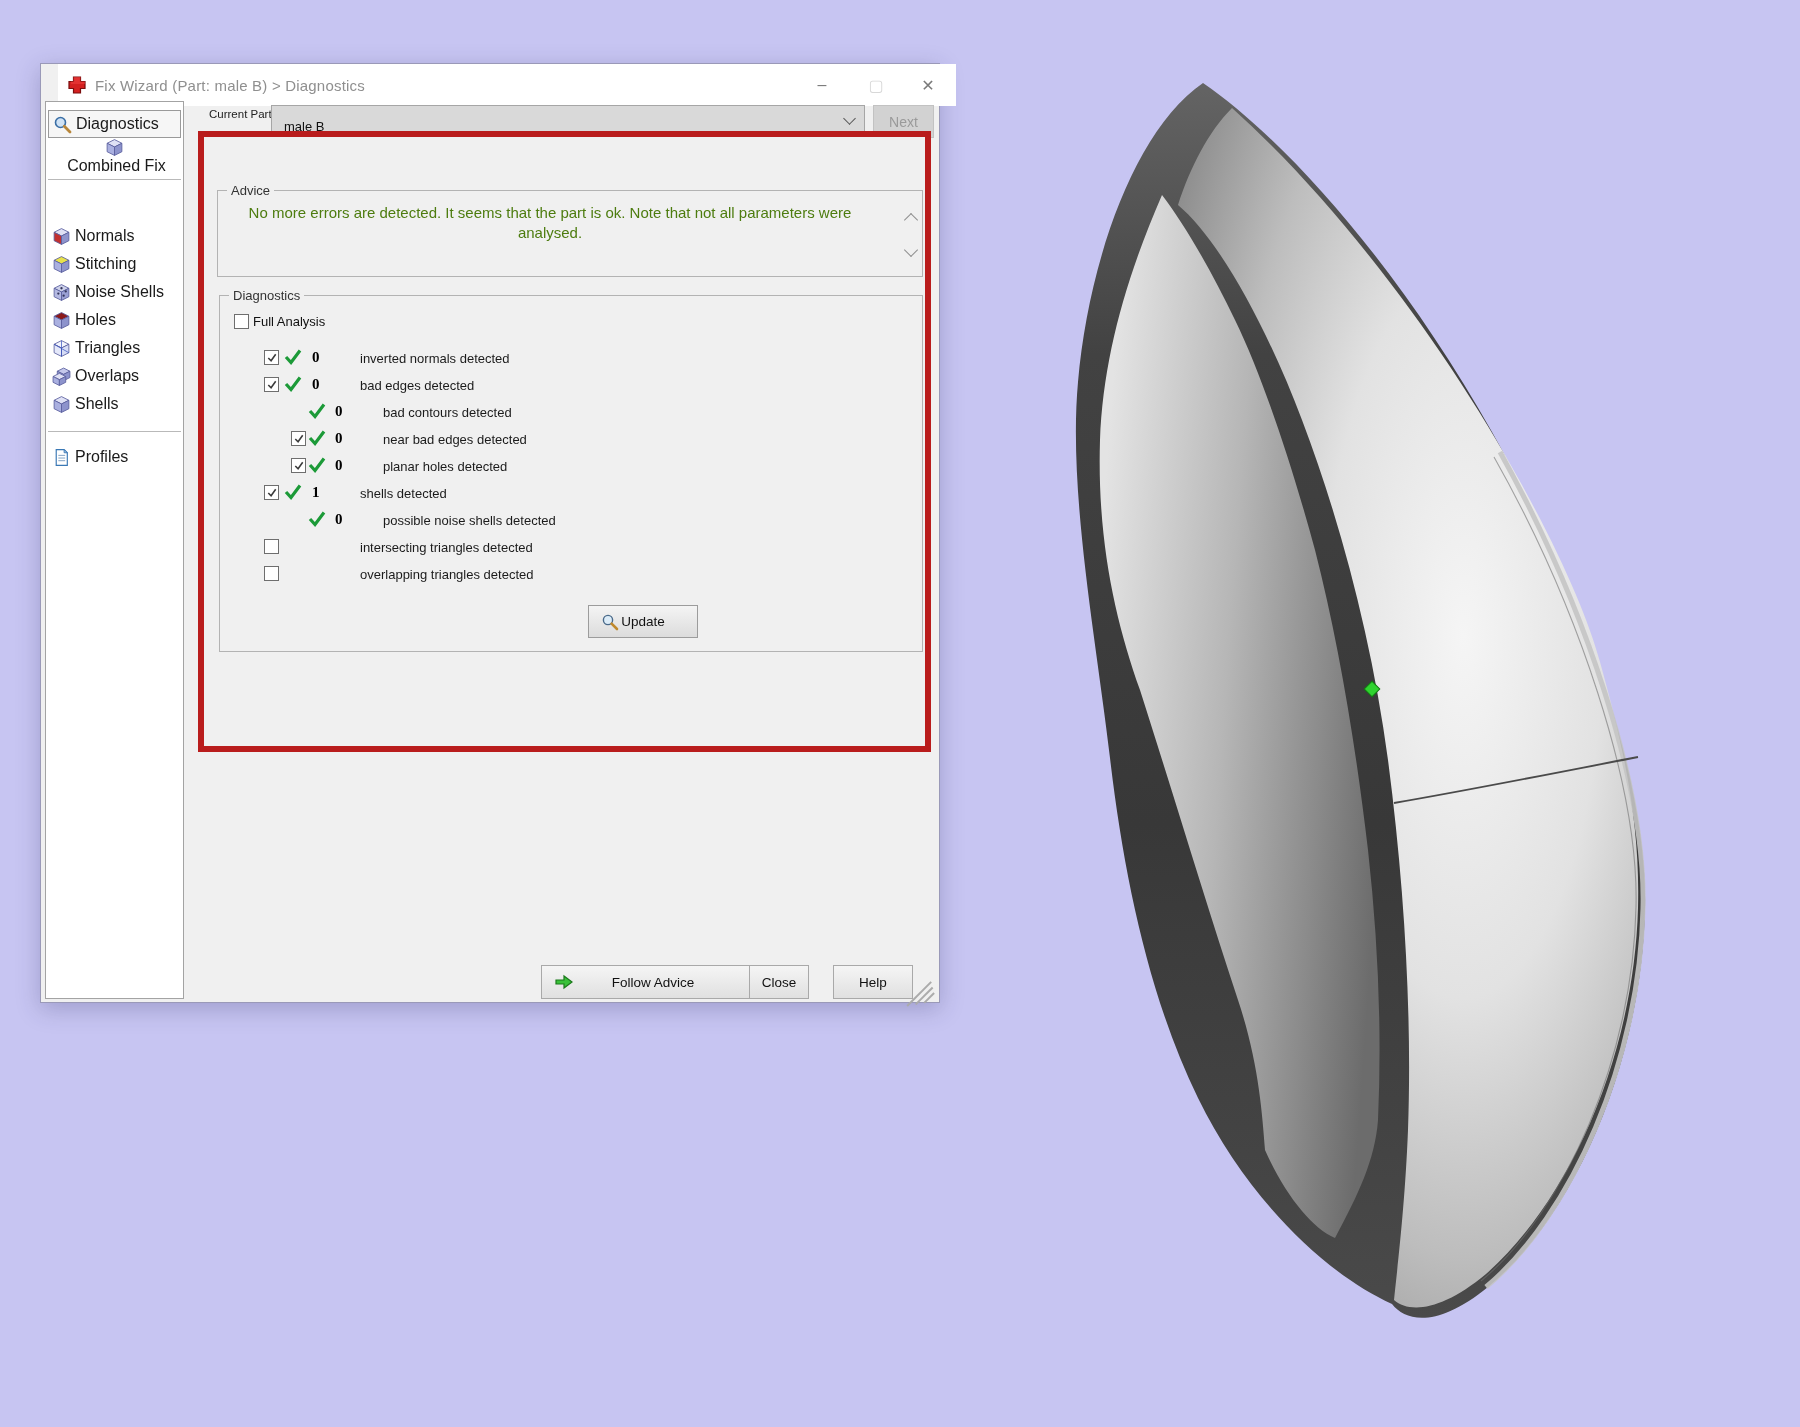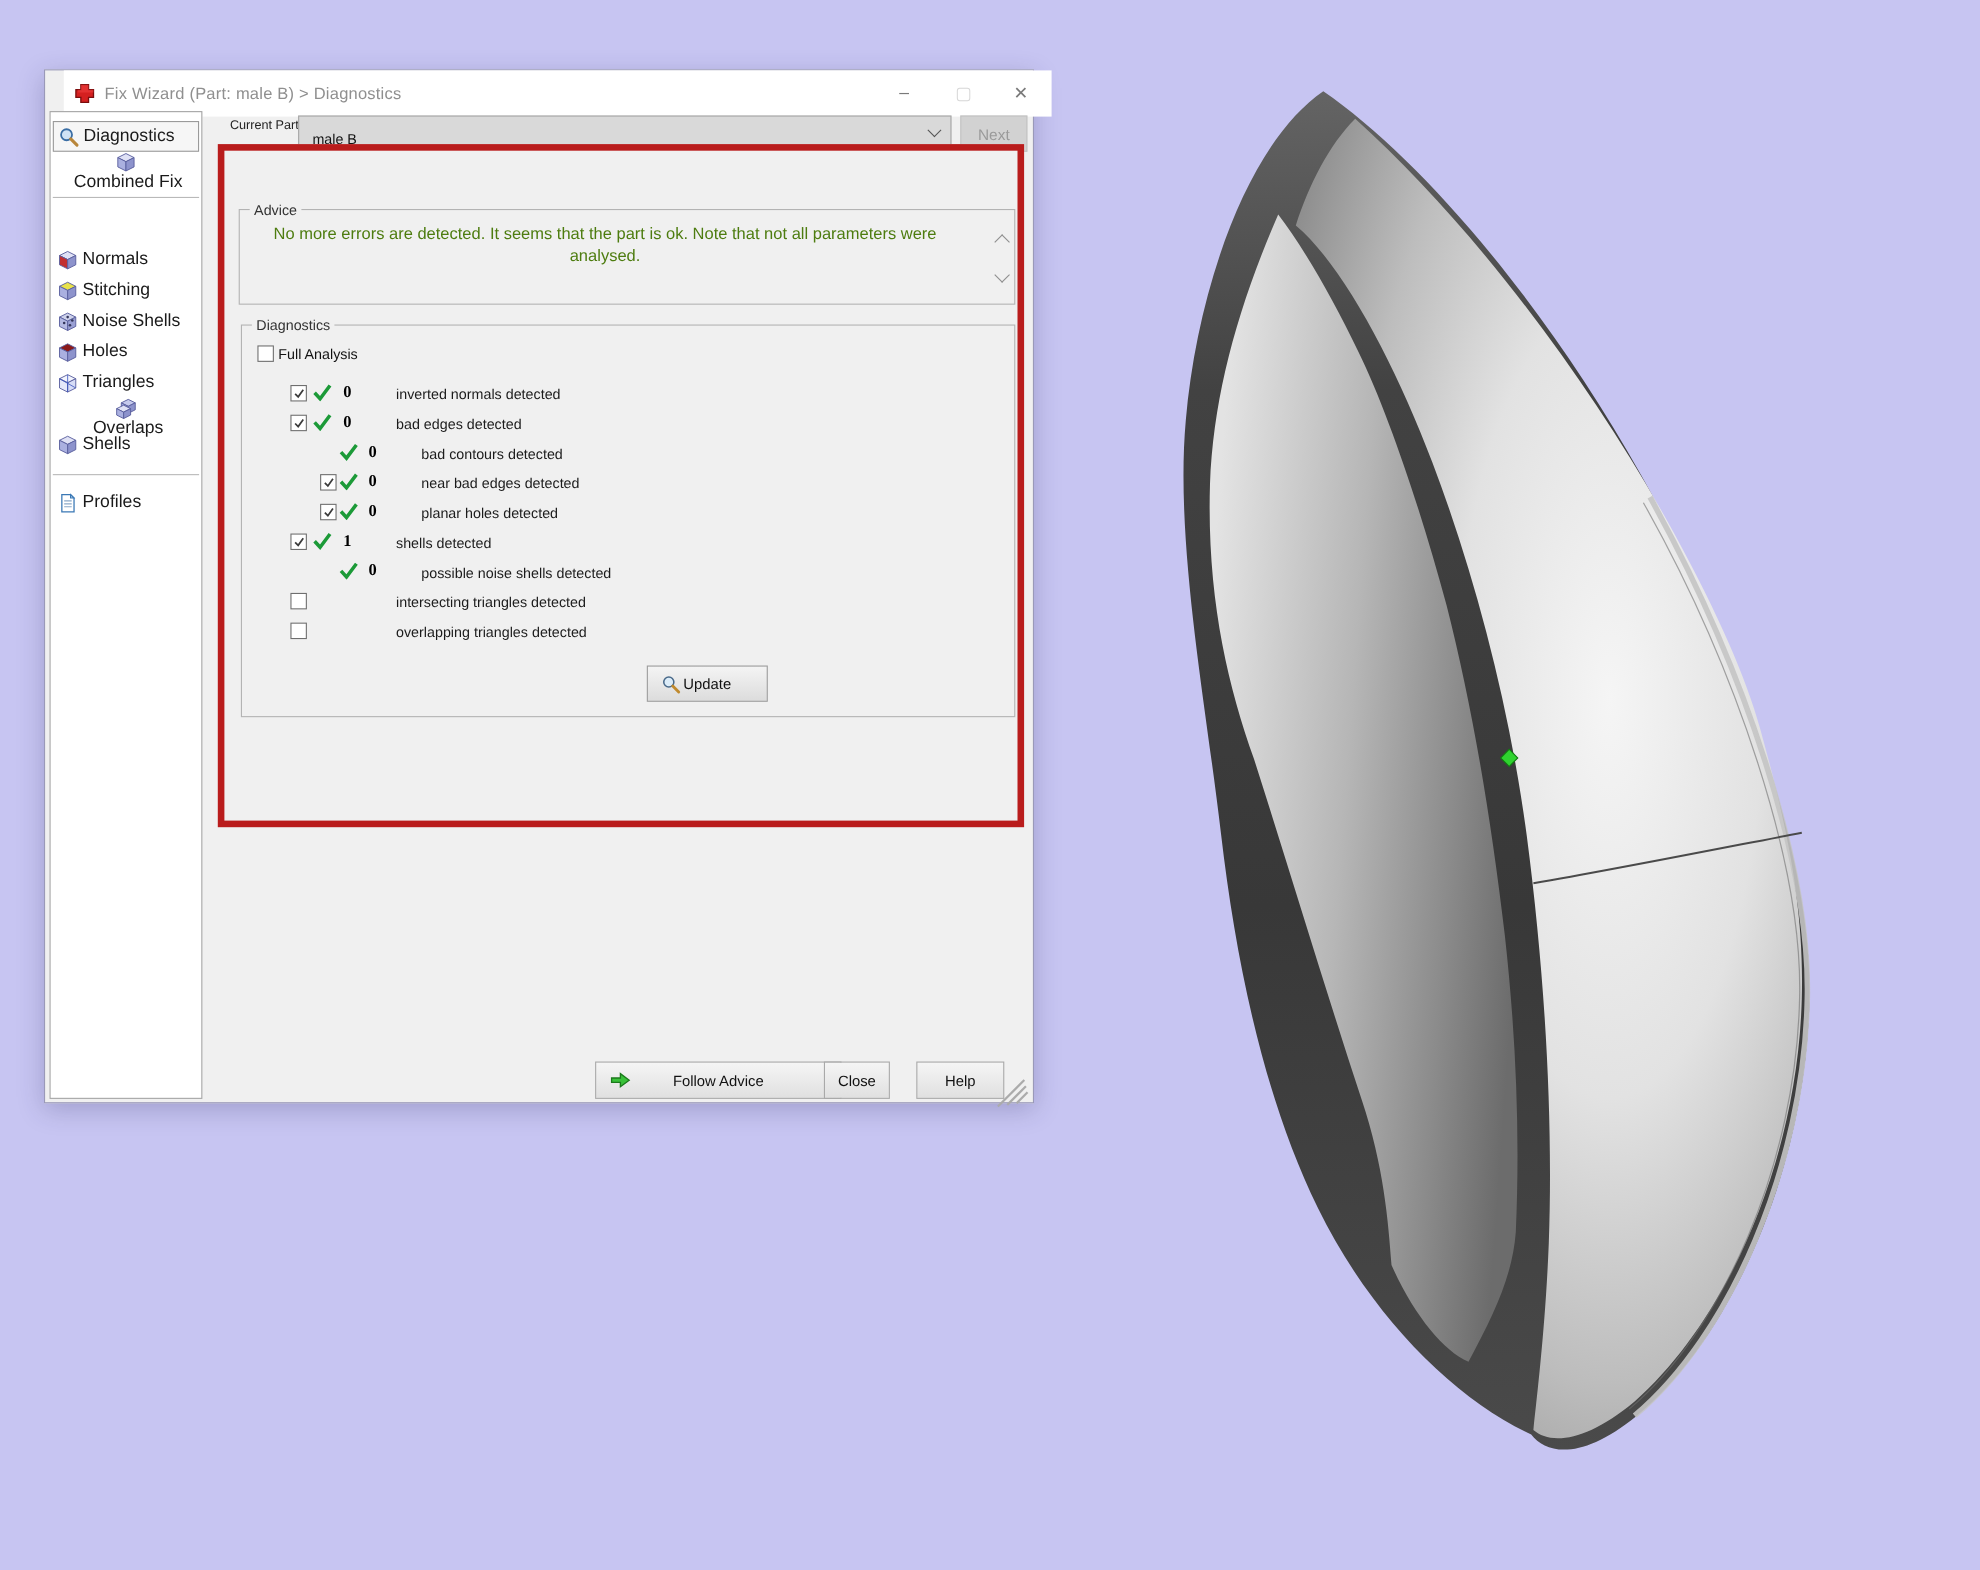--- a/index.html
+++ b/index.html
@@ -243,21 +243,21 @@
       <div class="sb-item" style="top: 232px;">
         <span class="ic"><svg viewBox="0 0 18 18">
             <polygon points="9,1.5 16,5 9,8.5 2,5" fill="#f2f4fd" stroke="#5a5f9e" stroke-width="0.8"></polygon>
      <polygon points="2,5 9,8.5 9,16.5 2,13" fill="#e4e8fa" stroke="#5a5f9e" stroke-width="0.8"></polygon>
      <polygon points="16,5 9,8.5 9,16.5 16,13" fill="#d6dcf6" stroke="#5a5f9e" stroke-width="0.8"></polygon>
             <line x1="2" y1="5" x2="16" y2="13" stroke="#3a55c0" stroke-width="0.7"></line>
          <line x1="9" y1="1.5" x2="9" y2="16.5" stroke="#3a55c0" stroke-width="0.7"></line>
           </svg></span>
         <span>Triangles</span>
       </div>
-      <div class="sb-item" style="top: 260px; flex-direction: column;">
+      <div class="sb-item" style="top: 260px;">
         <span class="ic"><svg viewBox="0 0 18 18">
         <polygon points="11,1 17,4 11,7 5,4" fill="#c5c9ec" stroke="#5a5f9e" stroke-width="0.8"></polygon>
         <polygon points="5,4 11,7 11,13 5,10" fill="#9aa0d4" stroke="#5a5f9e" stroke-width="0.8"></polygon>
         <polygon points="17,4 11,7 11,13 17,10" fill="#8d93cc" stroke="#5a5f9e" stroke-width="0.8"></polygon>
         <polygon points="7,6 13,9 7,12 1,9" fill="#dfe1f5" stroke="#5a5f9e" stroke-width="0.8"></polygon>
         <polygon points="1,9 7,12 7,17.5 1,14.5" fill="#aab0e0" stroke="#5a5f9e" stroke-width="0.8"></polygon>
         <polygon points="13,9 7,12 7,17.5 13,14.5" fill="#8d93cc" stroke="#5a5f9e" stroke-width="0.8"></polygon>
           </svg></span>
         <span>Overlaps</span>
       </div>

